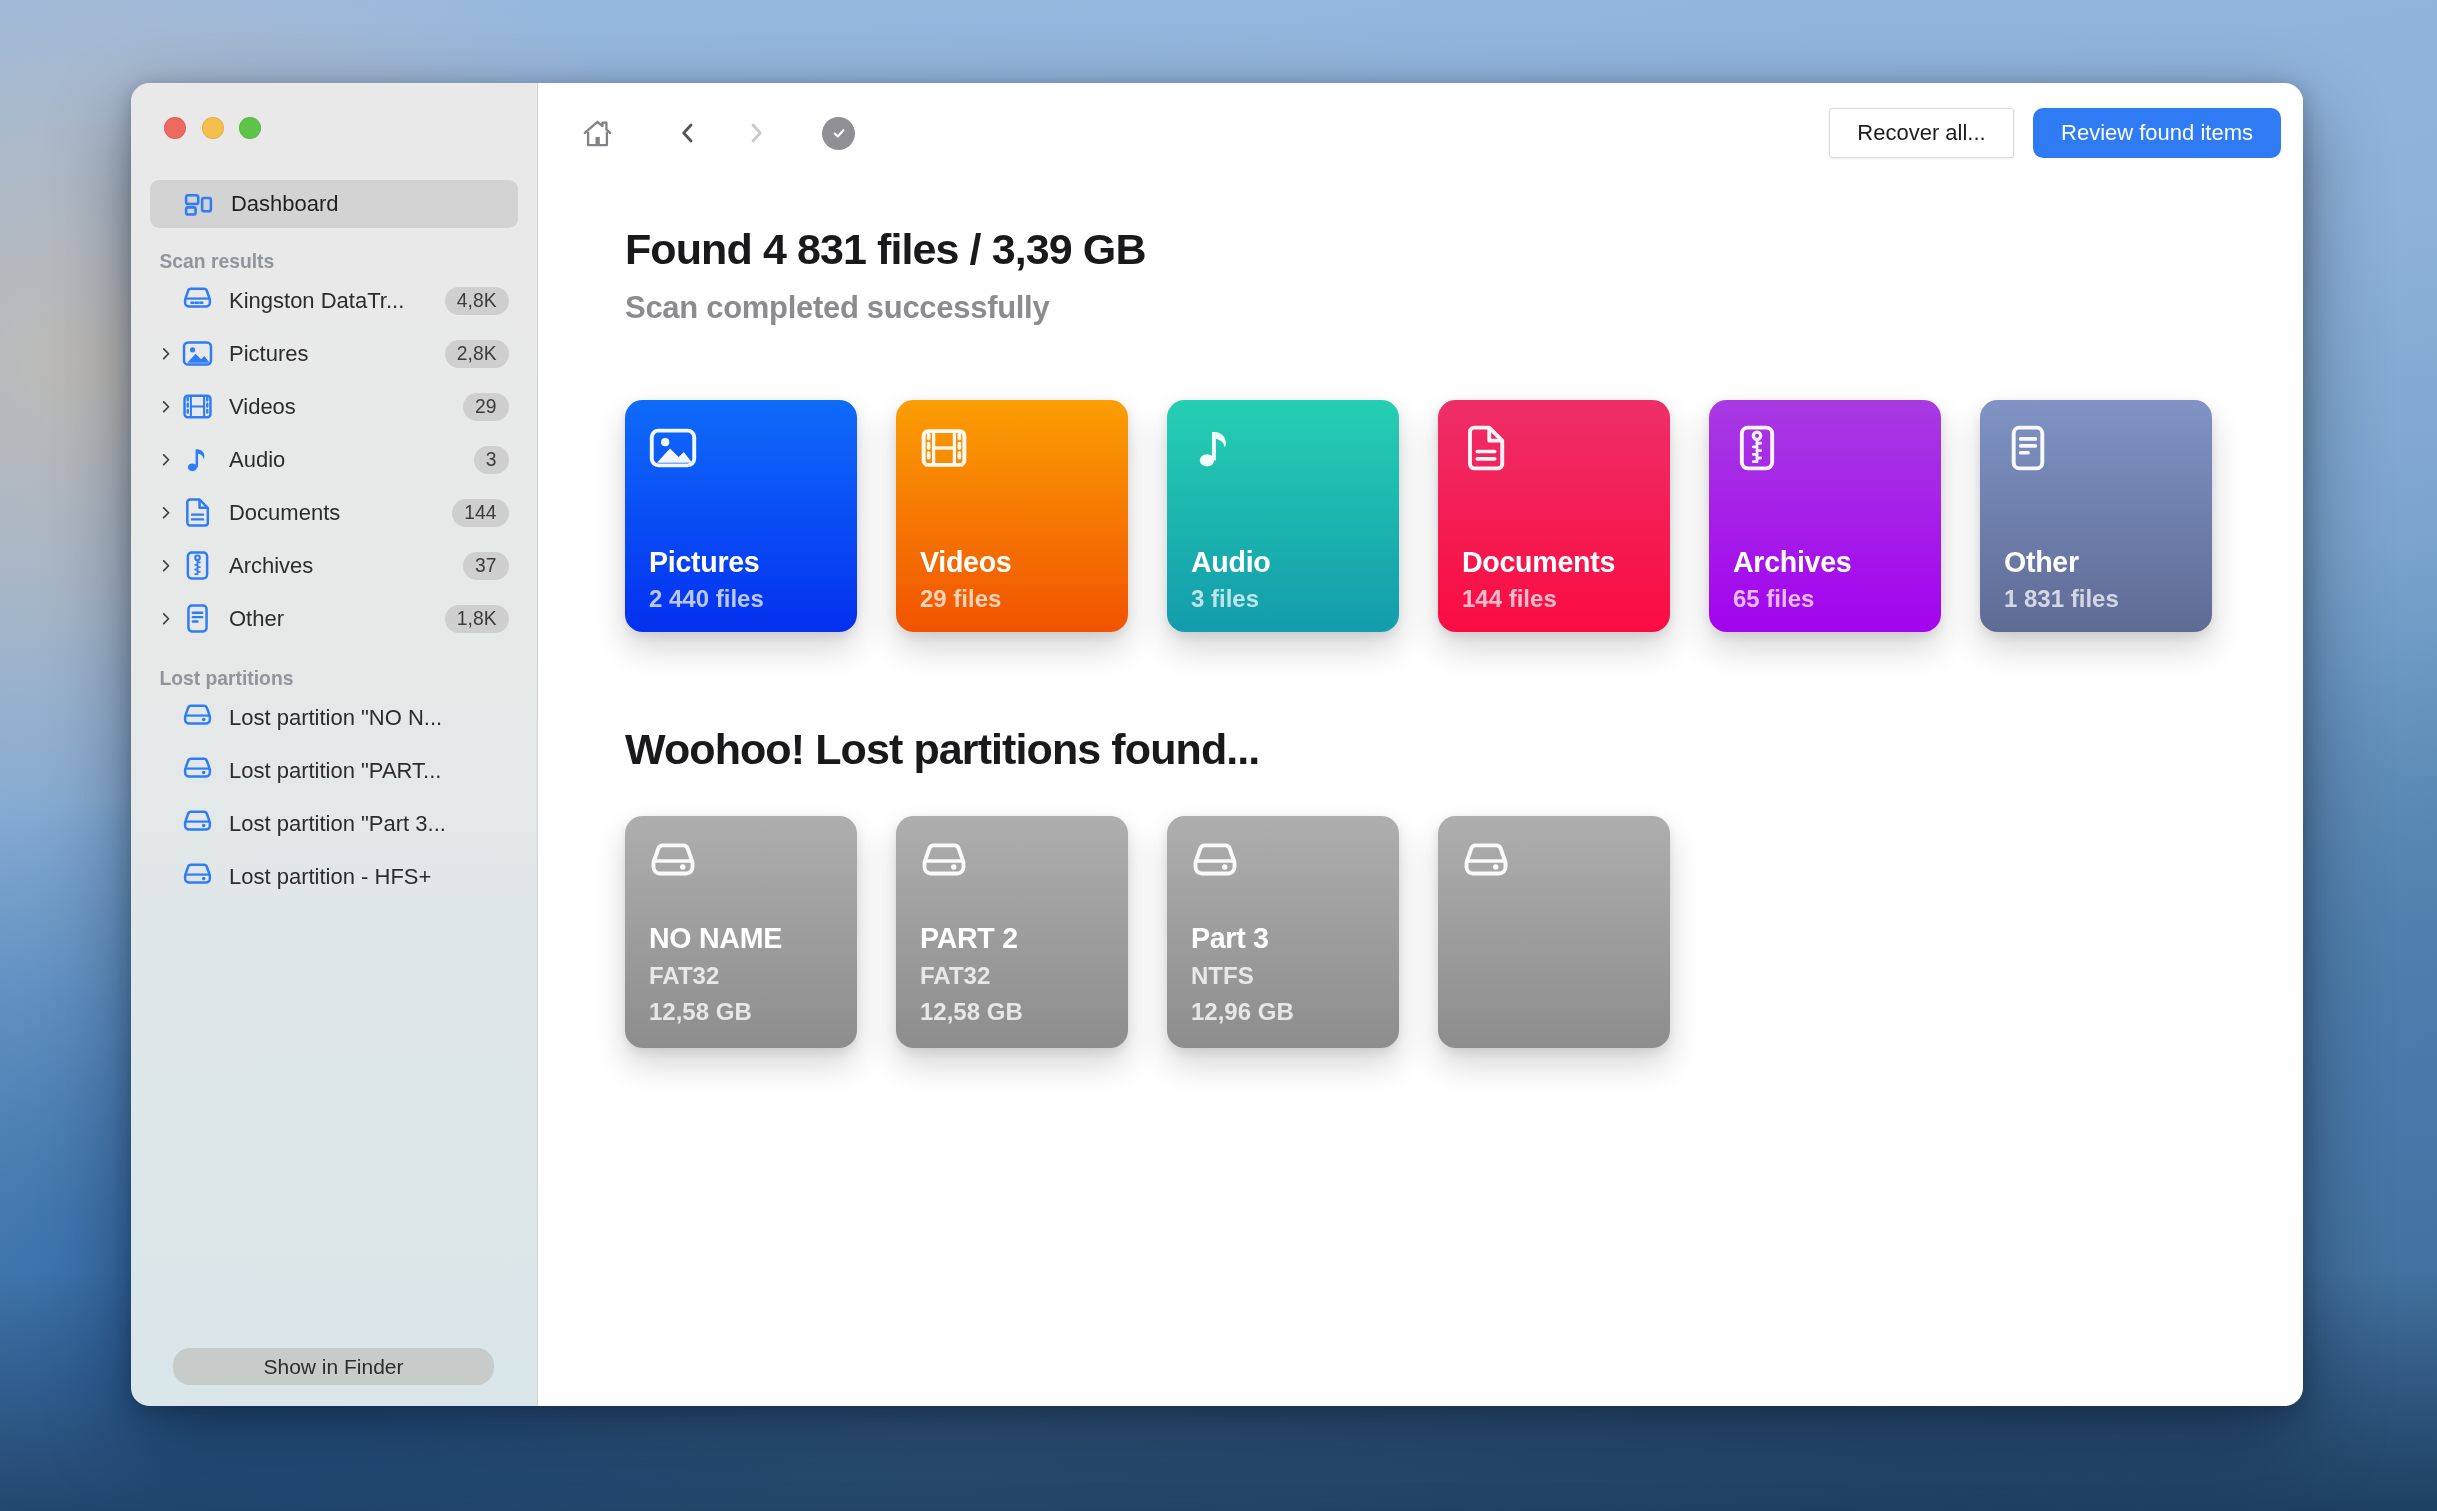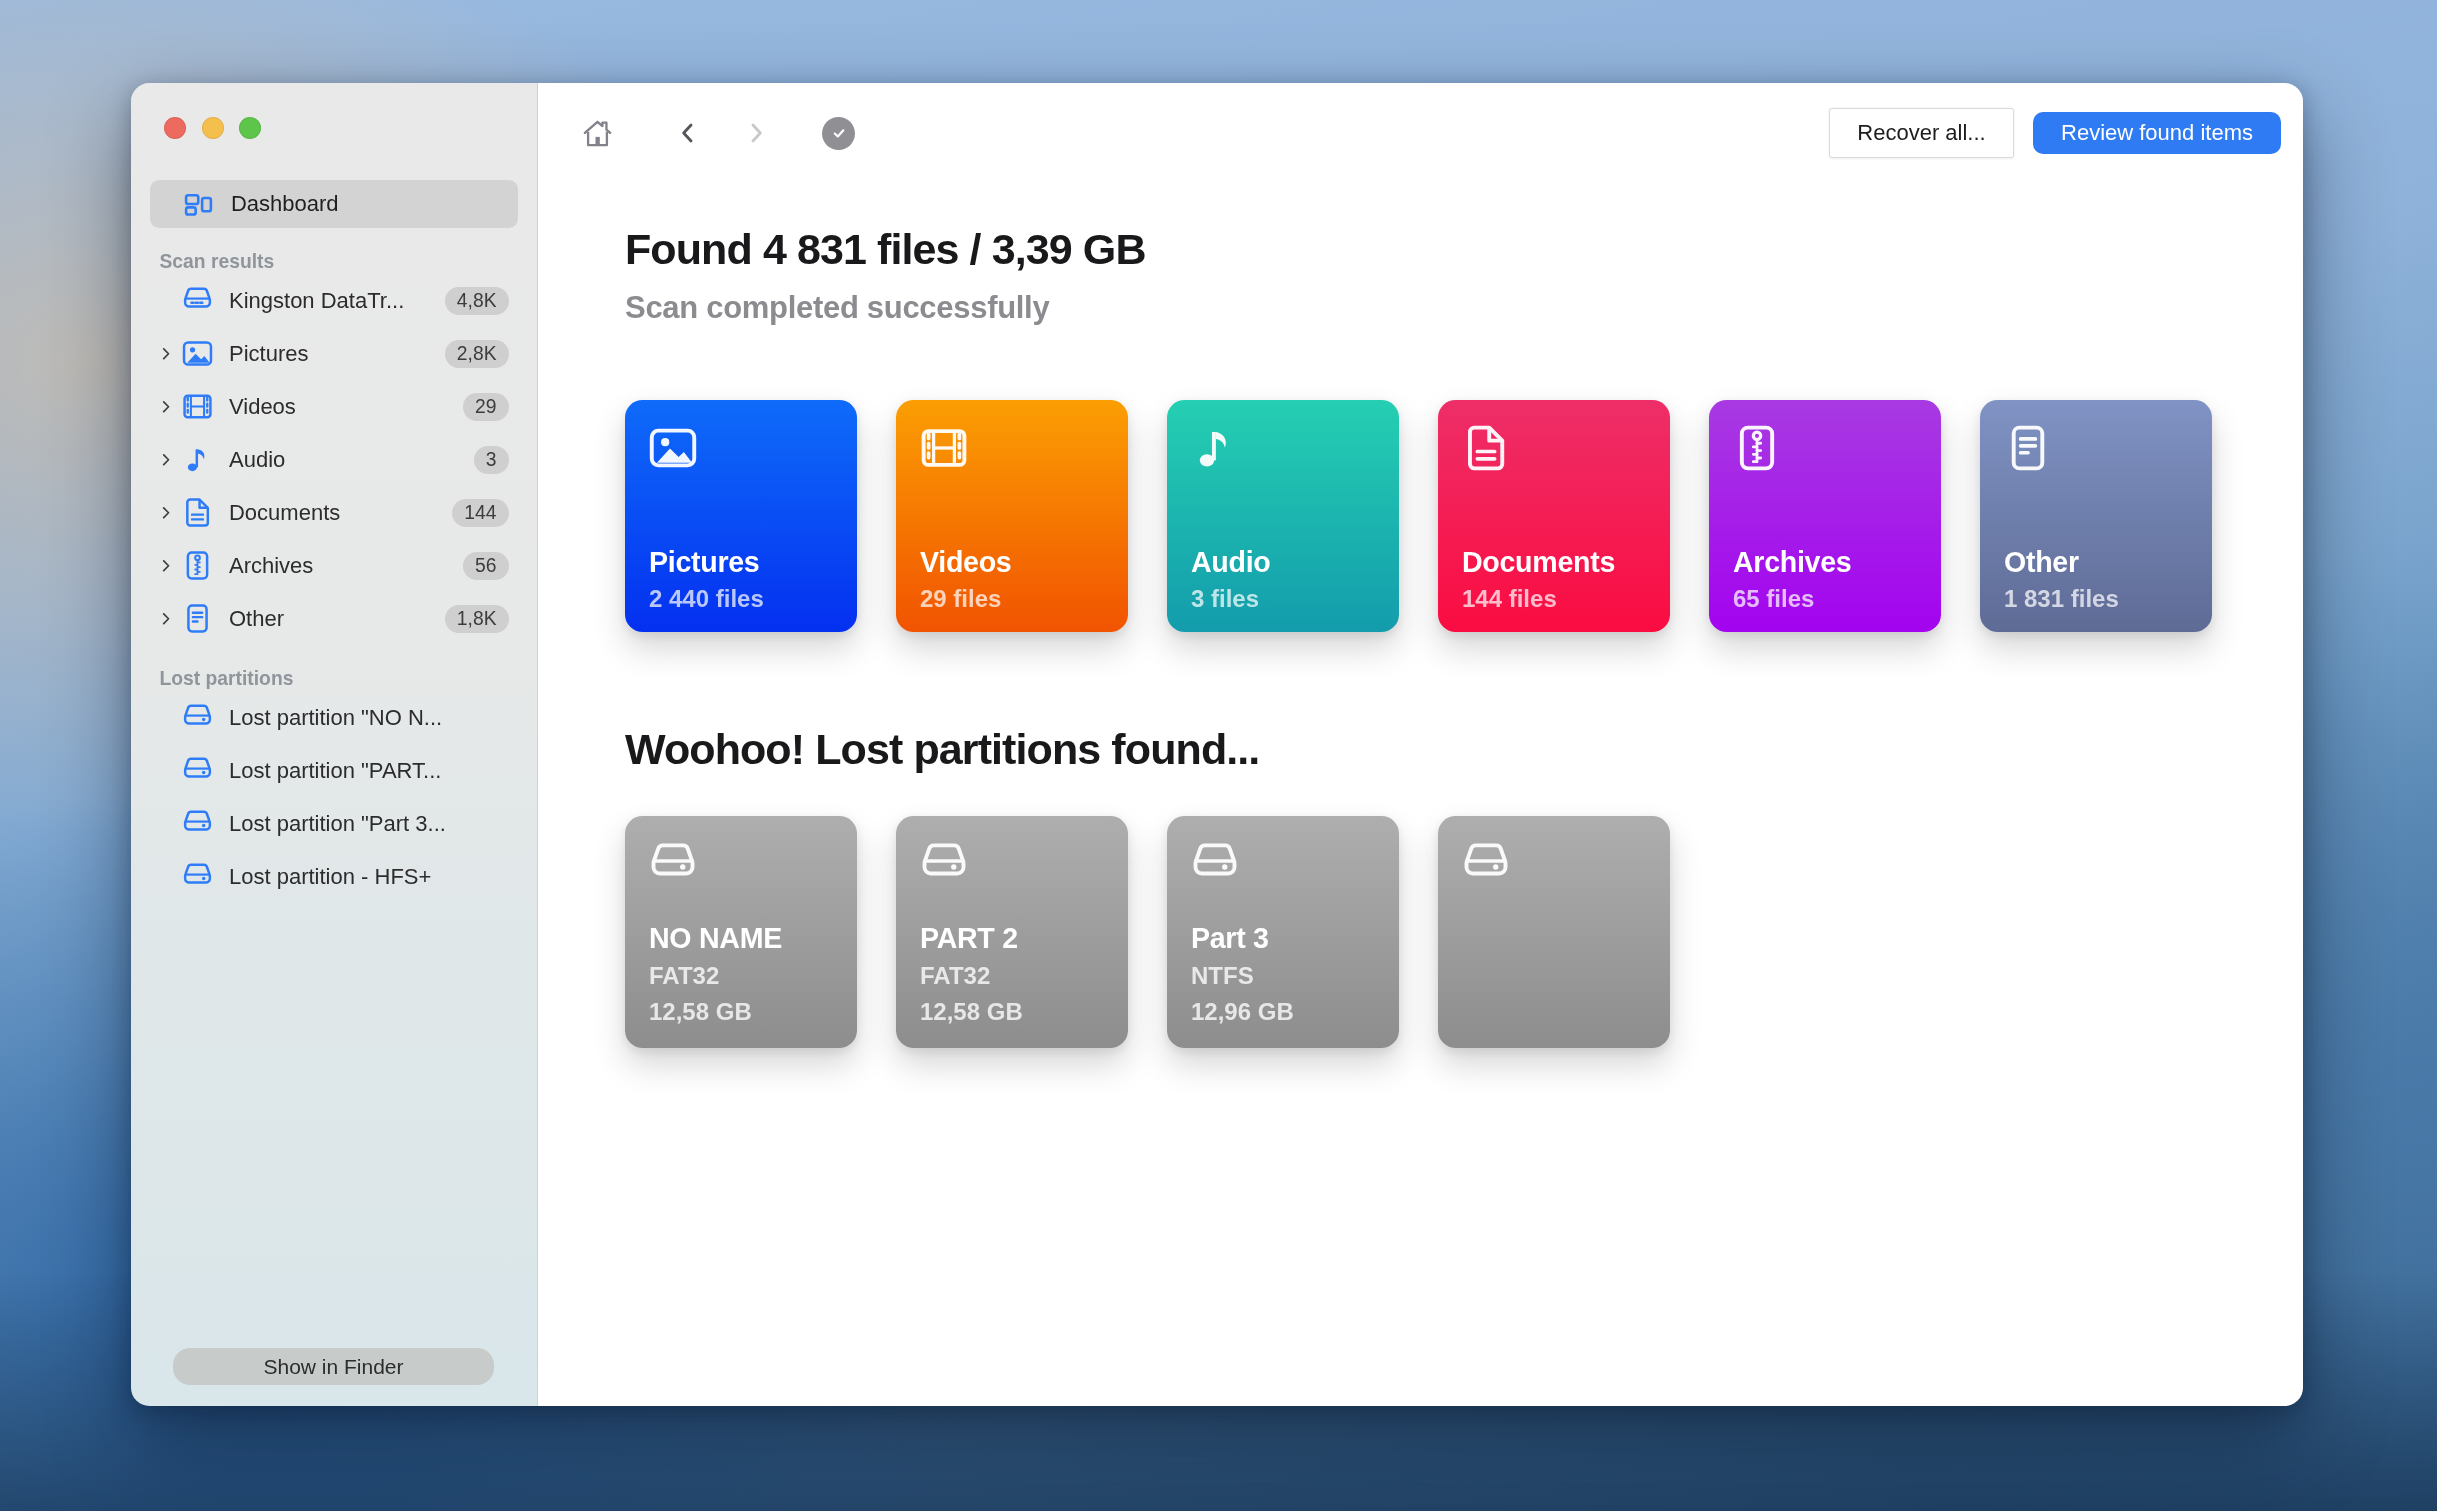--- a/index.html
+++ b/index.html
@@ -60,21 +60,21 @@
   .tb-back{margin-left:59px;width:26px;height:26px;color:#55555a;}
   .tb-fwd{margin-left:42px;width:26px;height:26px;color:#c9c9cd;}
   .tb-check{margin-left:53px;width:33px;height:33px;border-radius:50%;background:#8f8f94;color:#fff;}
   .tb-check svg{width:22px;height:22px;}
   .tb-spacer{flex:1;}
   .btn-plain{
     height:50px;padding:0 27px;background:#fff;border:0.9px solid #dadade;border-radius:3px;
     font-family:inherit;font-size:22px;color:#1d1d1f;box-shadow:0 0.9px 2.8px rgba(0,0,0,.07);
   }
   .btn-primary{
-    height:42px;padding:0 28px;margin-left:19.3px;border:none;border-radius:10px;
+    height:50px;padding:0 28px;margin-left:19.3px;border:none;border-radius:10px;
     font-family:inherit;font-size:22px;font-weight:500;color:#fff;background:#2e7bf3;
   }
   .content{padding:0 0 0 87px;}
   .h1{margin:41px 0 0;font-size:43px;line-height:50px;font-weight:700;color:#19191b;letter-spacing:-0.9px;}
   .subtitle{margin-top:14.7px;font-size:31px;line-height:37px;font-weight:600;color:#8b8b90;letter-spacing:-0.3px;}
   .cards{display:flex;gap:39px;margin-top:74px;}
   .card{
     width:232px;height:232px;border-radius:17.5px;position:relative;flex:none;
     box-shadow:0 16.6px 33px rgba(0,0,0,.16), 0 3.7px 9.2px rgba(0,0,0,.08);
   }
@@ -240,21 +240,21 @@
         <div class="item-row">
           <span class="disc">
               <svg viewBox="0 0 19 19" width="17.5" height="17.5">
                 <use href="#sym-chev"></use>
               </svg>
             </span>
           <svg class="main-icon" style="color:#2e7cf7" viewBox="0 0 36 36" width="33" height="33">
               <use href="#sym-zip"></use>
             </svg>
           <span class="item-label">Archives</span>
-          <span class="badge">56</span>
+          <span class="badge">37</span>
         </div>
         <div class="item-row">
           <span class="disc">
               <svg viewBox="0 0 19 19" width="17.5" height="17.5">
                 <use href="#sym-chev"></use>
               </svg>
             </span>
           <svg class="main-icon" style="color:#2e7cf7" viewBox="0 0 36 36" width="33" height="33">
               <use href="#sym-lines"></use>
             </svg>

